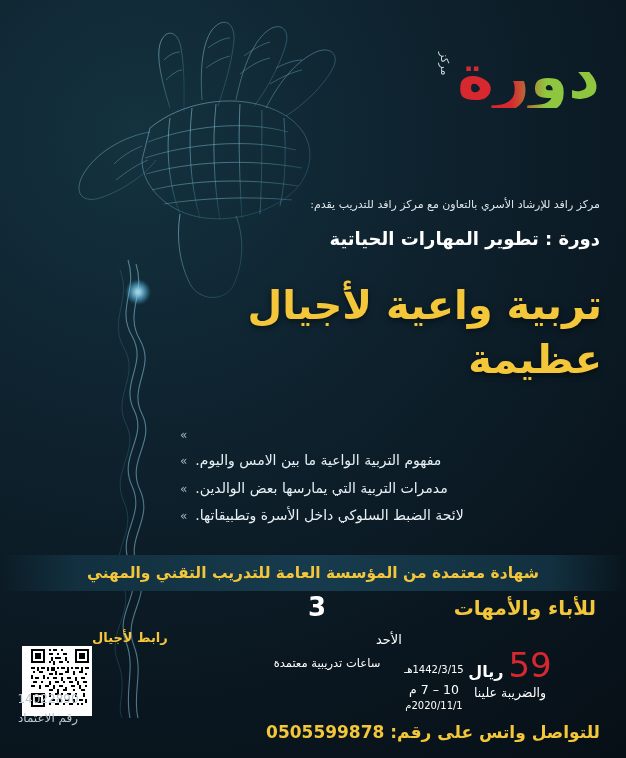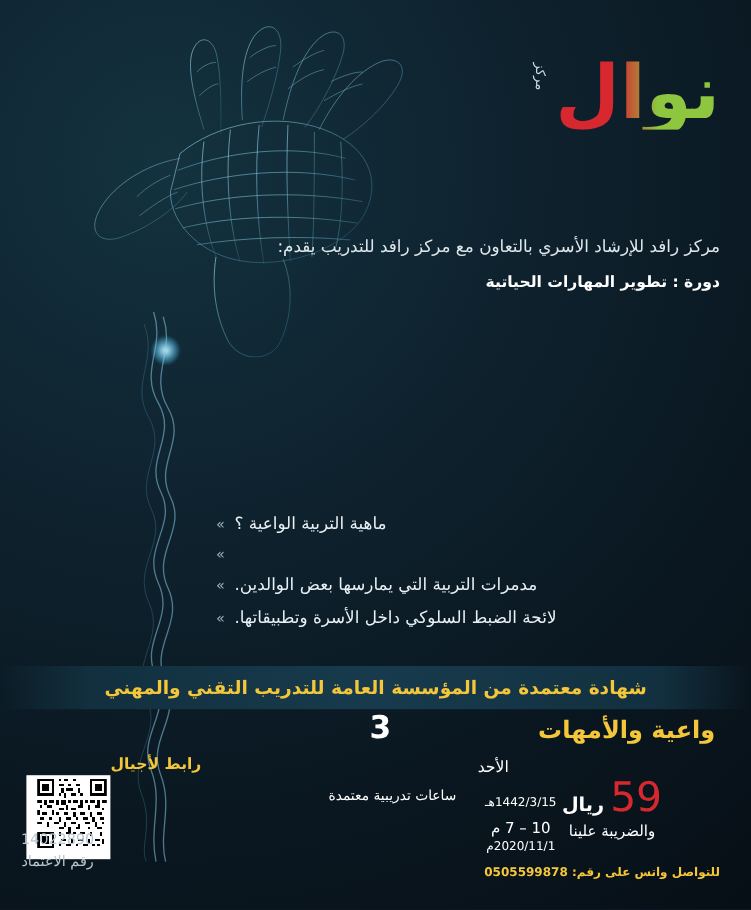--- a/index.html
+++ b/index.html
@@ -46,25 +46,25 @@
     text-shadow:none;
   }
   .logo-sub{
     font-size:11px;color:#cfd8dd;letter-spacing:1px;
     writing-mode:vertical-rl;transform:rotate(0deg);
     margin-bottom:26px;
   }
   
   .presented{
     position:absolute;right:26px;top:198px;width:420px;
-    text-align:right;color:#dfe7eb;font-size:14px;
+    text-align:right;color:#dfe7eb;font-size:11px;
   }
   .course-line{
     position:absolute;right:26px;top:228px;width:420px;
-    text-align:right;color:#ffffff;font-size:13px;font-weight:bold;
+    text-align:right;color:#ffffff;font-size:18px;font-weight:bold;
   }
   .headline{
     position:absolute;right:24px;top:278px;width:420px;
     text-align:right;font-size:40px;font-weight:bold;line-height:1.35;
     color:#f4c63a;
     text-shadow:0 2px 6px rgba(0,0,0,.55);
   }
   .speaker{
     position:absolute;right:26px;top:350px;width:420px;text-align:right;
   }
@@ -85,21 +85,21 @@
   .audience{
     position:absolute;right:30px;top:596px;
     color:#f4c63a;font-size:20px;font-weight:bold;
   }
   .hours-num{
     position:absolute;right:300px;top:592px;
     color:#ffffff;font-size:26px;font-weight:bold;
   }
   .day{
     position:absolute;right:180px;top:632px;
-    color:#ffffff;font-size:13px;text-align:center;width:70px;
+    color:#ffffff;font-size:13px;text-align:left;width:70px;
   }
   .hours-label{
     position:absolute;right:244px;top:655px;width:110px;text-align:center;
     color:#ffffff;font-size:11.5px;line-height:1.5;
   }
   .dates{
     position:absolute;right:150px;top:662px;width:84px;text-align:center;
     color:#ffffff;font-size:10px;line-height:1.6;
   }
   .timerange{
@@ -115,21 +115,21 @@
   .reg-label{
     position:absolute;left:92px;top:630px;
     color:#f4c63a;font-size:13px;font-weight:bold;
   }
   .qr{
     position:absolute;left:22px;top:646px;width:64px;height:64px;background:#ffffff;padding:3px;
   }
   .qr svg{display:block;}
   .whatsapp{
     position:absolute;right:26px;top:722px;width:430px;text-align:right;
-    color:#f4c63a;font-size:10px;font-weight:bold;
+    color:#f4c63a;font-size:17px;font-weight:bold;
   }
   .accred{
     position:absolute;right:540px;top:690px;width:76px;text-align:center;
     color:#b9c6ce;font-size:12px;line-height:1.6;
   }
 </style>
 </head>
 <body>
 
 <div class="poster">
@@ -190,49 +190,50 @@
         <path d="M108 10 C118 40 96 58 112 86 C128 114 100 132 114 160 C128 188 98 206 112 236 C126 266 96 284 110 314 C124 344 94 362 106 392 C116 418 104 440 110 468"></path>
         <path d="M116 14 C126 44 104 62 120 90 C136 118 108 136 122 164 C136 192 106 210 120 240 C134 270 104 288 118 318 C132 348 102 366 114 396 C124 422 112 444 118 468"></path>
       </g>
       <g fill="none" stroke="#4f9dbd" stroke-opacity=".3" stroke-width="0.8">
         <path d="M100 20 C112 50 88 70 104 98 C120 126 92 146 106 174 C120 202 90 222 104 252 C118 282 88 302 102 332 C116 362 86 382 98 412 C108 438 96 456 102 468"></path>
       </g>
     </svg>
   </div>
 
   <div class="logo">
-    <span class="logo-word">نوال</span>
+    <span class="logo-word">دورة</span>
     <span class="logo-sub">مركز</span>
   </div>
 
   <div class="presented">مركز رافد للإرشاد الأسري بالتعاون مع مركز رافد للتدريب يقدم:</div>
   <div class="course-line">دورة : تطوير المهارات الحياتية</div>
+  <div class="headline">تربية واعية لأجيال عظيمة</div>
 
 
   <div class="topics">
     <div class="topic-row">
       <span class="bullet">»</span>
-      <span>ماهية التربية الواعية ؟</span>
     </div>
     <div class="topic-row">
       <span class="bullet">»</span>
+      <span>مفهوم التربية الواعية ما بين الامس واليوم.</span>
     </div>
     <div class="topic-row">
       <span class="bullet">»</span>
       <span>مدمرات التربية التي يمارسها بعض الوالدين.</span>
     </div>
     <div class="topic-row">
       <span class="bullet">»</span>
       <span>لائحة الضبط السلوكي داخل الأسرة وتطبيقاتها.</span>
     </div>
   </div>
 
   <div class="cert">شهادة معتمدة من المؤسسة العامة للتدريب التقني والمهني</div>
 
-  <div class="audience">واعية والأمهات</div>
+  <div class="audience">للأباء والأمهات</div>
   <div class="hours-num">3</div>
   <div class="day">الأحد</div>
   <div class="hours-label">ساعات تدريبية معتمدة</div>
   <div class="dates">1442/3/15هـ</div>
   <div class="timerange">10 – 7 م</div>
   <div class="dates" style="top:698px;">2020/11/1م</div>
 
   <div class="price">
     <div><span class="price-num">59</span>
       <span class="price-cur">ريال</span></div>

